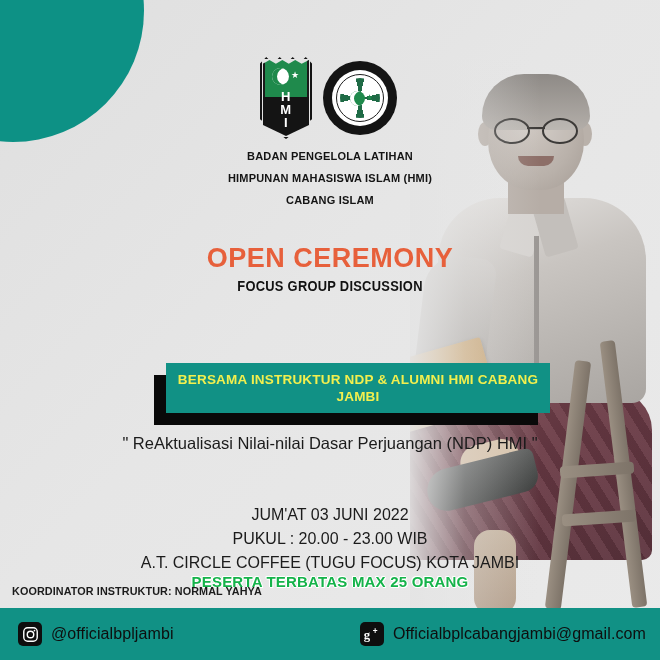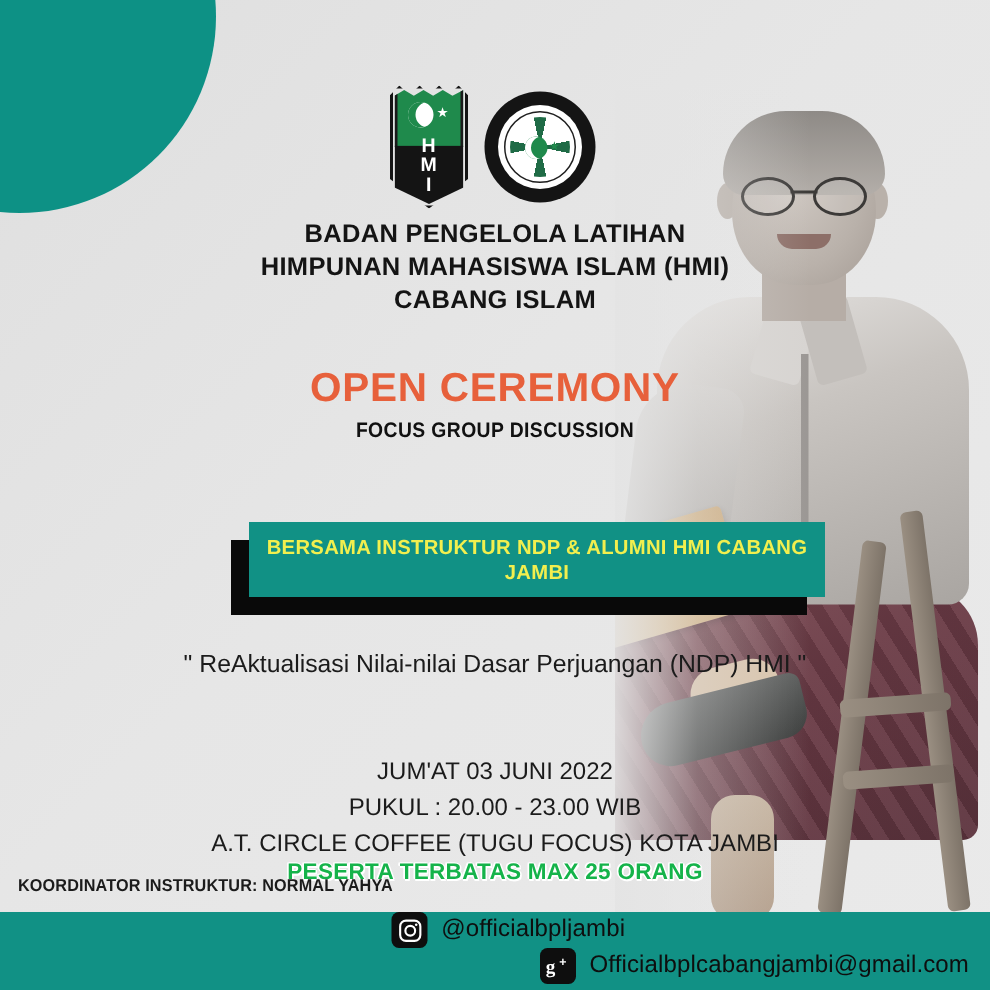--- a/index.html
+++ b/index.html
@@ -174,21 +174,21 @@
   }
   .emblem-crescent{
     position:absolute;left:18px;top:21px;width:15px;height:15px;border-radius:50%;
     background:#1f8a4c;box-shadow:4px 0 0 0 #fff inset;z-index:3;
   }
   .emblem-star{position:absolute;left:34px;top:23px;color:#1f8a4c;font-size:8px;z-index:3;}
 
   
   .org{
     position:absolute;left:0;right:0;top:145px;text-align:center;z-index:6;
-    color:#141414;font-weight:bold;font-size:17px;line-height:22px;
+    color:#141414;font-weight:bold;font-size:11px;line-height:22px;
     letter-spacing:.2px;
   }
 
   
   .open-ceremony{
     position:absolute;left:0;right:0;top:243px;text-align:center;z-index:6;
     color:#e7603b;font-size:27px;font-weight:bold;letter-spacing:.5px;
   }
   .fgd{
     position:absolute;left:0;right:0;top:278px;text-align:center;z-index:6;
@@ -198,21 +198,21 @@
   .kajian{
     position:absolute;left:0;right:0;top:293px;text-align:center;z-index:6;
     font-size:58px;font-weight:bold;letter-spacing:1px;
     background:linear-gradient(180deg,#35c765 0%,#1fae4e 55%,#14a045 100%);
     -webkit-background-clip:text;background-clip:text;color:transparent;
     -webkit-text-fill-color:transparent;
     text-shadow:none;
   }
 
   
-  .banner-wrap{position:absolute;left:166px;top:348px;width:384px;z-index:6;}
+  .banner-wrap{position:absolute;left:166px;top:363px;width:384px;z-index:6;}
   .banner-shadow{
     position:absolute;left:-12px;top:12px;width:384px;height:50px;background:#090909;
   }
   .banner{
     position:relative;width:384px;min-height:50px;background:#119185;
     display:flex;align-items:center;justify-content:center;
     padding:6px 10px;box-sizing:border-box;
   }
   .banner span{
     color:#f2ef4e;font-size:13.5px;font-weight:bold;text-align:center;
@@ -237,21 +237,21 @@
   }
   .koordinator{
     position:absolute;left:12px;top:585px;z-index:6;
     color:#1b1b1b;font-size:11.5px;font-weight:bold;letter-spacing:.1px;
     transform:scaleX(.94);transform-origin:left center;
   }
 
   
   .footer{
     position:absolute;left:0;right:0;bottom:0;height:52px;background:#119185;z-index:8;
-    display:flex;align-items:center;flex-direction:column;
+    display:flex;align-items:center;
   }
   .fitem{display:flex;align-items:center;gap:9px;}
   .fitem.ig{margin-left:18px;}
   .fitem.gp{margin-left:auto;margin-right:14px;}
   .ficon{
     width:24px;height:24px;border-radius:5px;background:#0e0e0e;
     display:flex;align-items:center;justify-content:center;flex:0 0 auto;
   }
   .ficon svg{display:block;}
   .ftext{color:#0e0e0e;font-size:16px;letter-spacing:.1px;}

